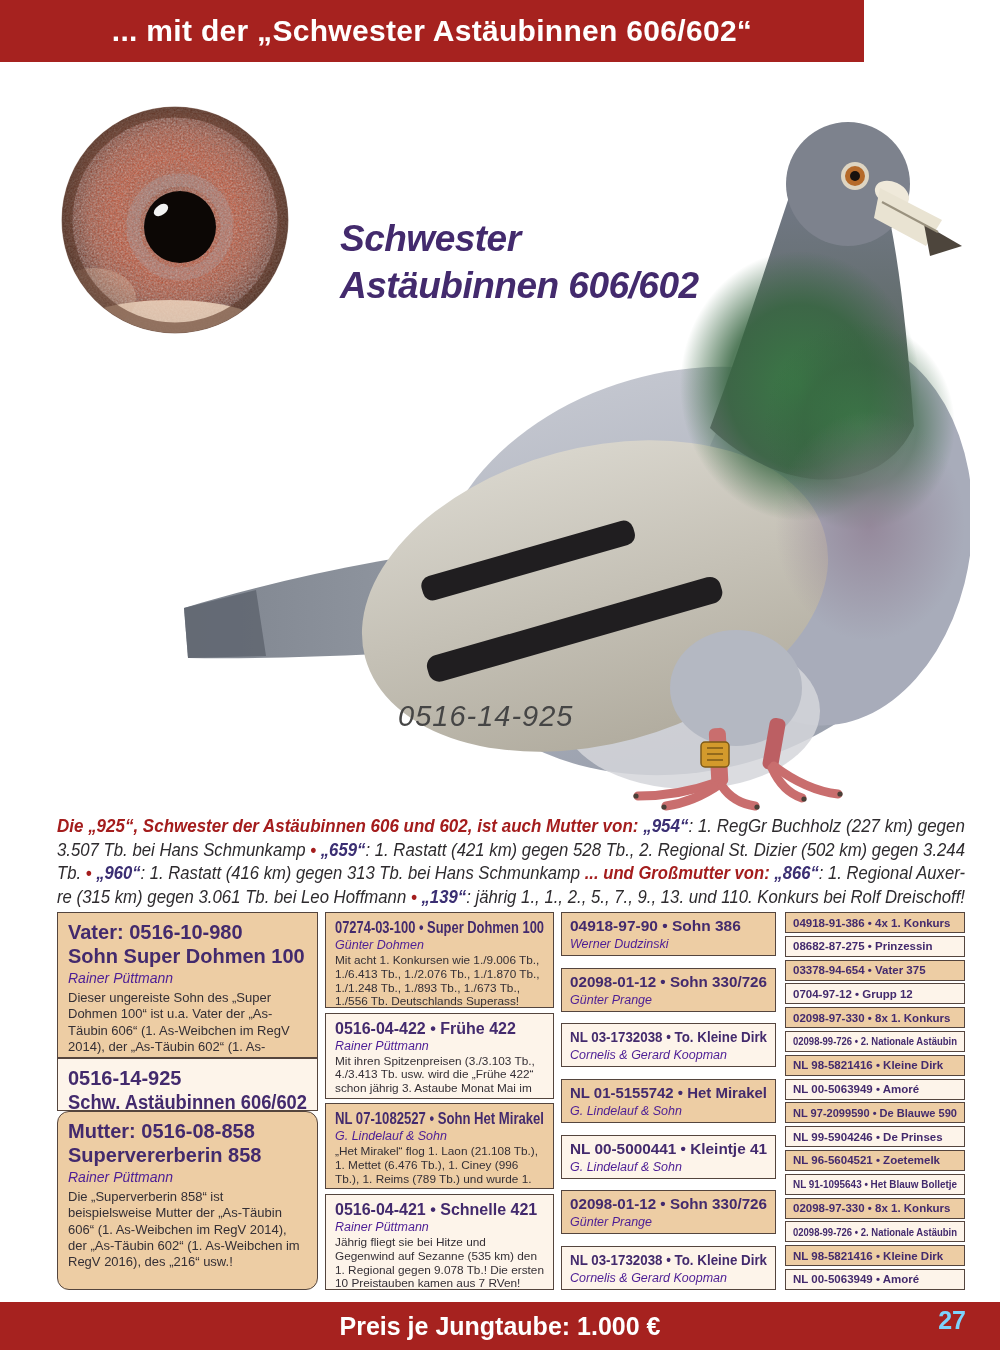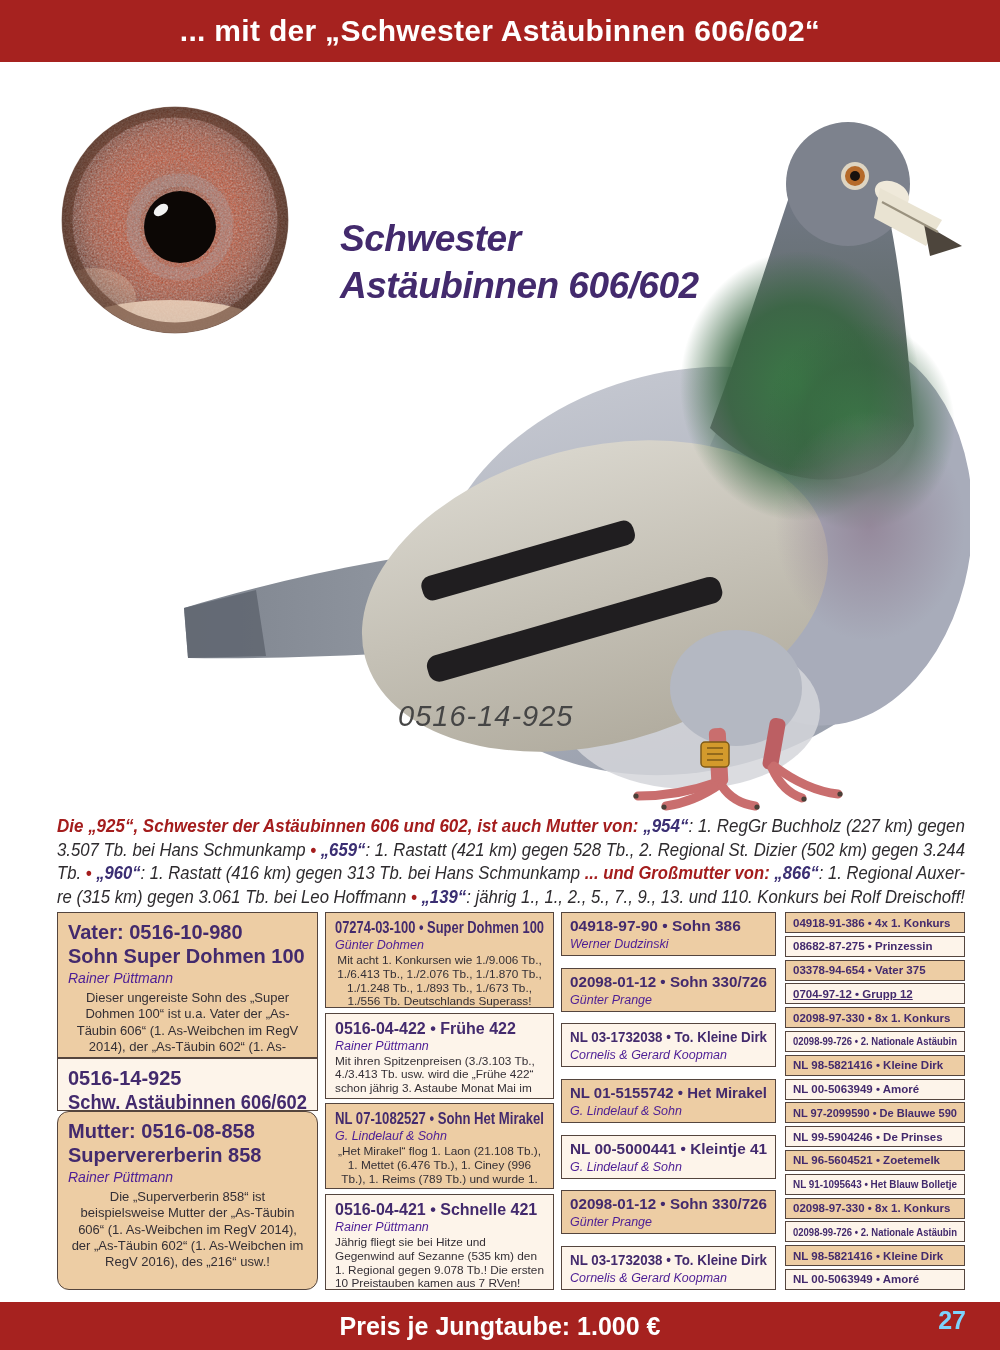--- a/index.html
+++ b/index.html
@@ -9,21 +9,21 @@
     --accent-purple:#3b2f73;
     --box-tan:#edcda4;
     --box-cream:#fdf4ea;
     --box-border:#54453e;
   }
   html,body{margin:0;padding:0;background:#888;}
   #page{position:relative;width:1000px;height:1350px;background:#ffffff;overflow:hidden;
         font-family:"Liberation Sans",sans-serif;margin:0 auto;}
 
   
-  .top-banner{position:absolute;left:0;top:0;width:1000px;height:62px;background:var(--banner-red);
+  .top-banner{position:absolute;left:0;top:0;width:864px;height:62px;background:var(--banner-red);
               display:flex;align-items:center;justify-content:center;}
   .top-banner .txt{color:#fff;font-weight:bold;font-size:30px;letter-spacing:.3px;}
   .bottom-banner{position:absolute;left:0;top:1302px;width:1000px;height:48px;background:var(--banner-red);
               display:flex;align-items:center;justify-content:center;}
   .bottom-banner .price{color:#fff;font-weight:bold;font-size:25px;}
   .bottom-banner .pagenum{position:absolute;right:34px;top:0;height:36px;display:flex;align-items:center;
               color:#7dd3fc;font-weight:bold;font-size:25px;}
 
   
   .eye-photo{position:absolute;left:58px;top:106px;width:234px;height:234px;}
@@ -41,21 +41,21 @@
   .seg-p{color:var(--accent-purple);font-weight:bold;}
 
   
   .pedigree{position:absolute;left:57px;top:912px;width:908px;height:378px;}
   .gen{position:absolute;top:0;height:378px;display:flex;flex-direction:column;justify-content:space-between;}
   #gen1{left:0;width:261px;}
   #gen2{left:268px;width:229px;}
   #gen3{left:504px;width:215px;}
   #gen4{left:728px;width:180px;}
   .pbox{border:1px solid var(--box-border);box-sizing:border-box;overflow:hidden;background:var(--box-cream);}
-  .pbox.tan{background:var(--box-tan);text-align:center;}
+  .pbox.tan{background:var(--box-tan);}
   #gen1 .pbox{padding:7px 10px 4px;}
   #gen1 .pbox:nth-child(1){height:156px;}
   #gen1 .pbox:nth-child(2){height:56px;}
   #gen1 .pbox:nth-child(3){height:192px;border-radius:12px;}
   #gen2 .pbox{padding:5px 9px 3px;}
   #gen2 .pbox:nth-child(1){height:96px;}
   #gen2 .pbox:nth-child(2){height:86px;}
   #gen2 .pbox:nth-child(3){height:86px;}
   #gen2 .pbox:nth-child(4){height:96px;}
   #gen3 .pbox{height:44px;padding:3px 8px 2px;}
@@ -292,21 +292,21 @@
         <div class="pbox tan">
           <div class="t1 fit-max" style="transform-origin: left top; transform: scaleX(1);">04918-91-386 • 4x 1. Konkurs</div>
         </div>
         <div class="pbox">
           <div class="t1 fit-max" style="transform-origin: left top; transform: scaleX(1);">08682-87-275 • Prinzessin</div>
         </div>
         <div class="pbox tan">
           <div class="t1 fit-max" style="transform-origin: left top; transform: scaleX(1);">03378-94-654 • Vater 375</div>
         </div>
         <div class="pbox">
-          <div class="t1 fit-max" style="transform-origin: left top; transform: scaleX(1); text-decoration: underline;">0704-97-12 • Grupp 12</div>
+          <div class="t1 fit-max" style="transform-origin: left top; transform: scaleX(1);">0704-97-12 • Grupp 12</div>
         </div>
         <div class="pbox tan">
           <div class="t1 fit-max" style="transform-origin: left top; transform: scaleX(1);">02098-97-330 • 8x 1. Konkurs</div>
         </div>
         <div class="pbox">
           <div class="t1 fit-max" style="transform-origin: left top; transform: scaleX(0.826);">02098-99-726 • 2. Nationale Astäubin</div>
         </div>
         <div class="pbox tan">
           <div class="t1 fit-max" style="transform-origin: left top; transform: scaleX(1);">NL 98-5821416 • Kleine Dirk</div>
         </div>

